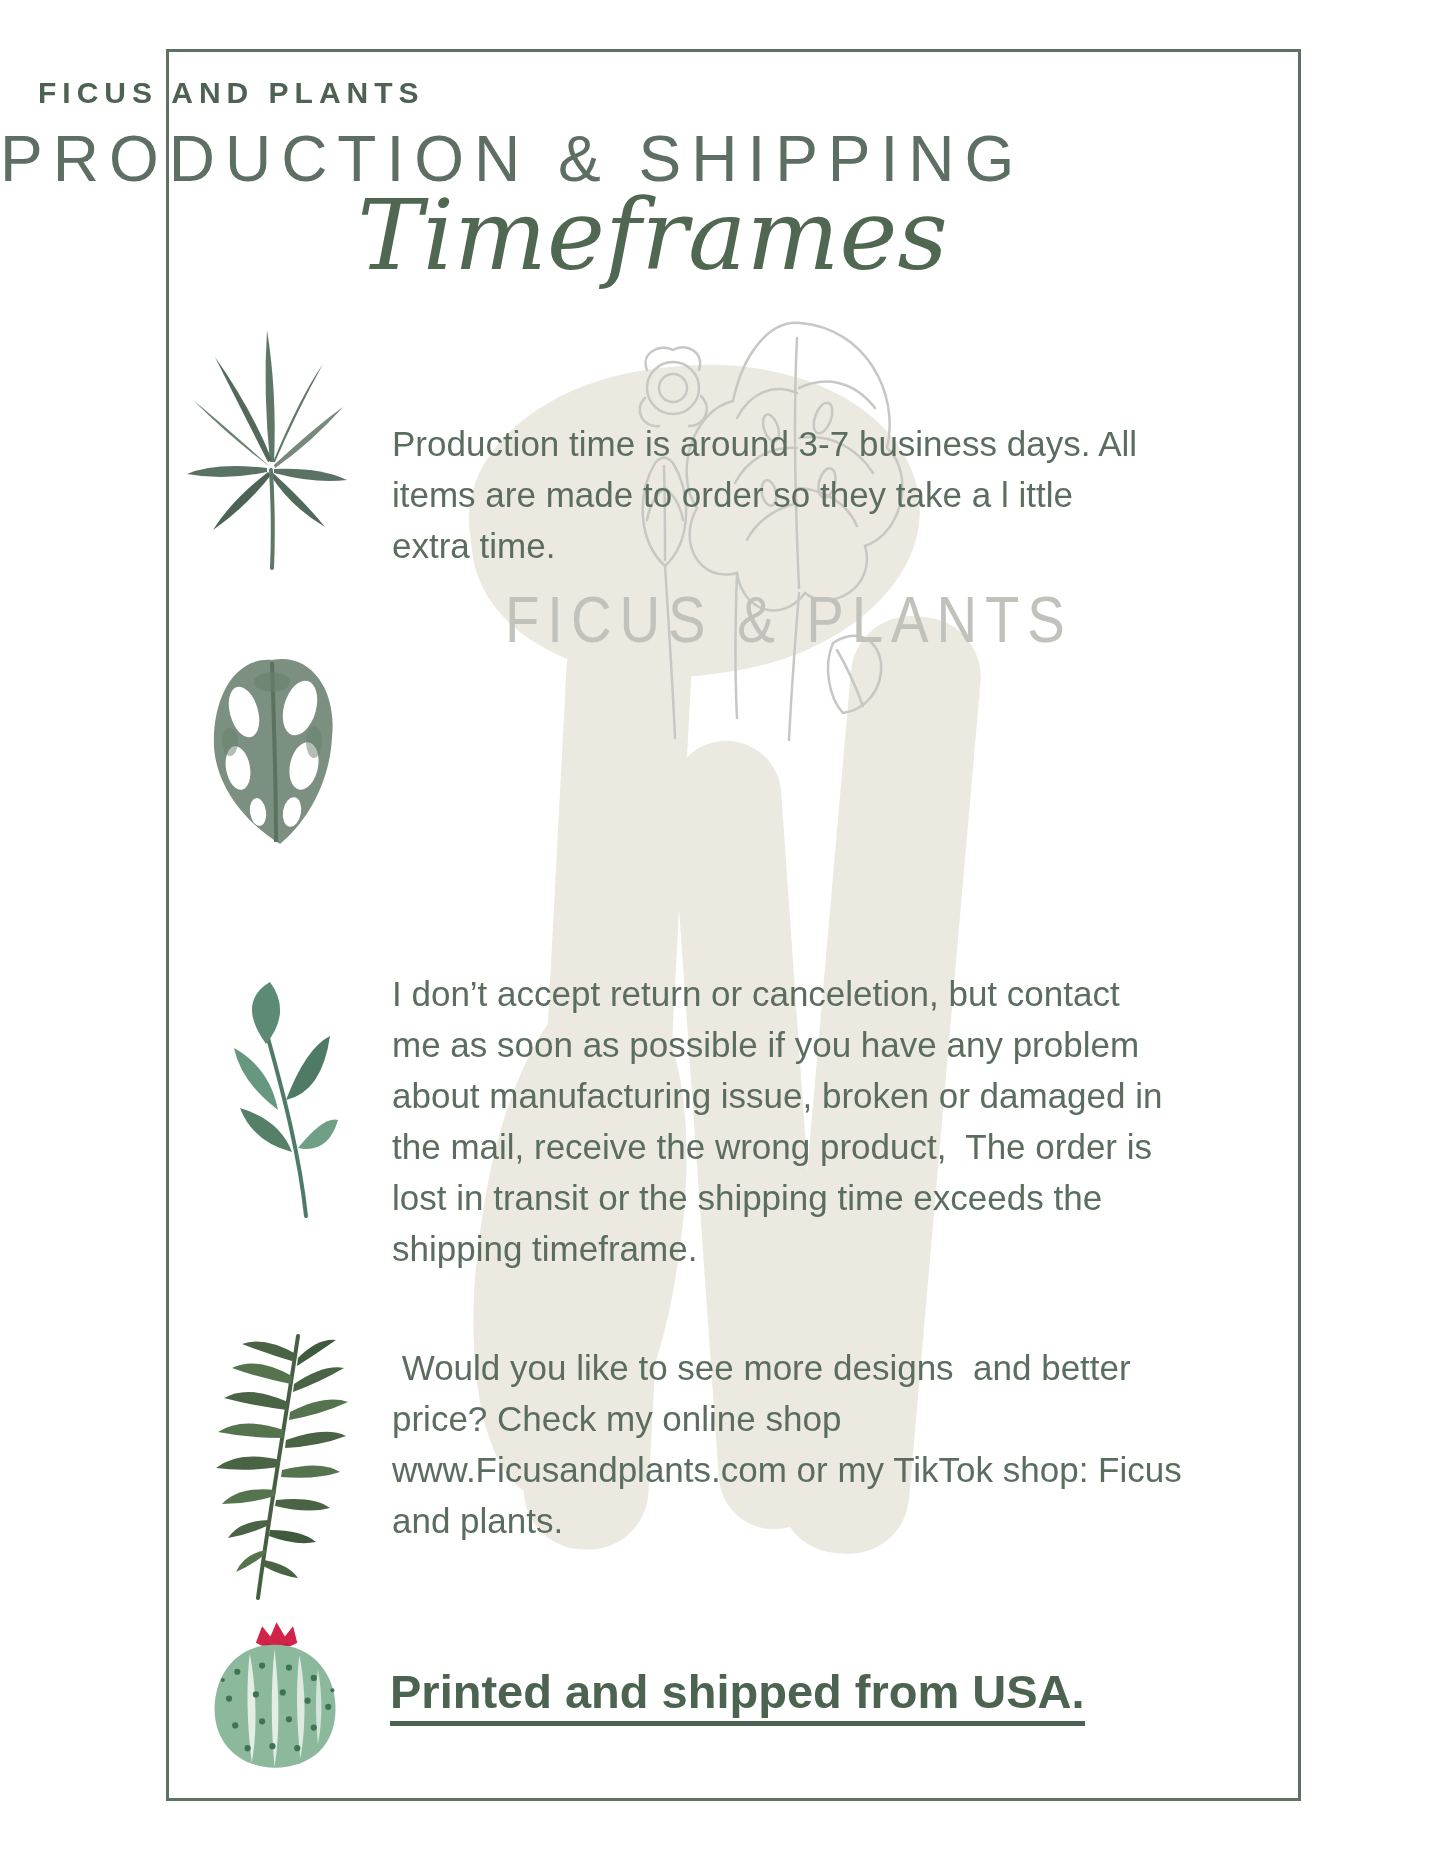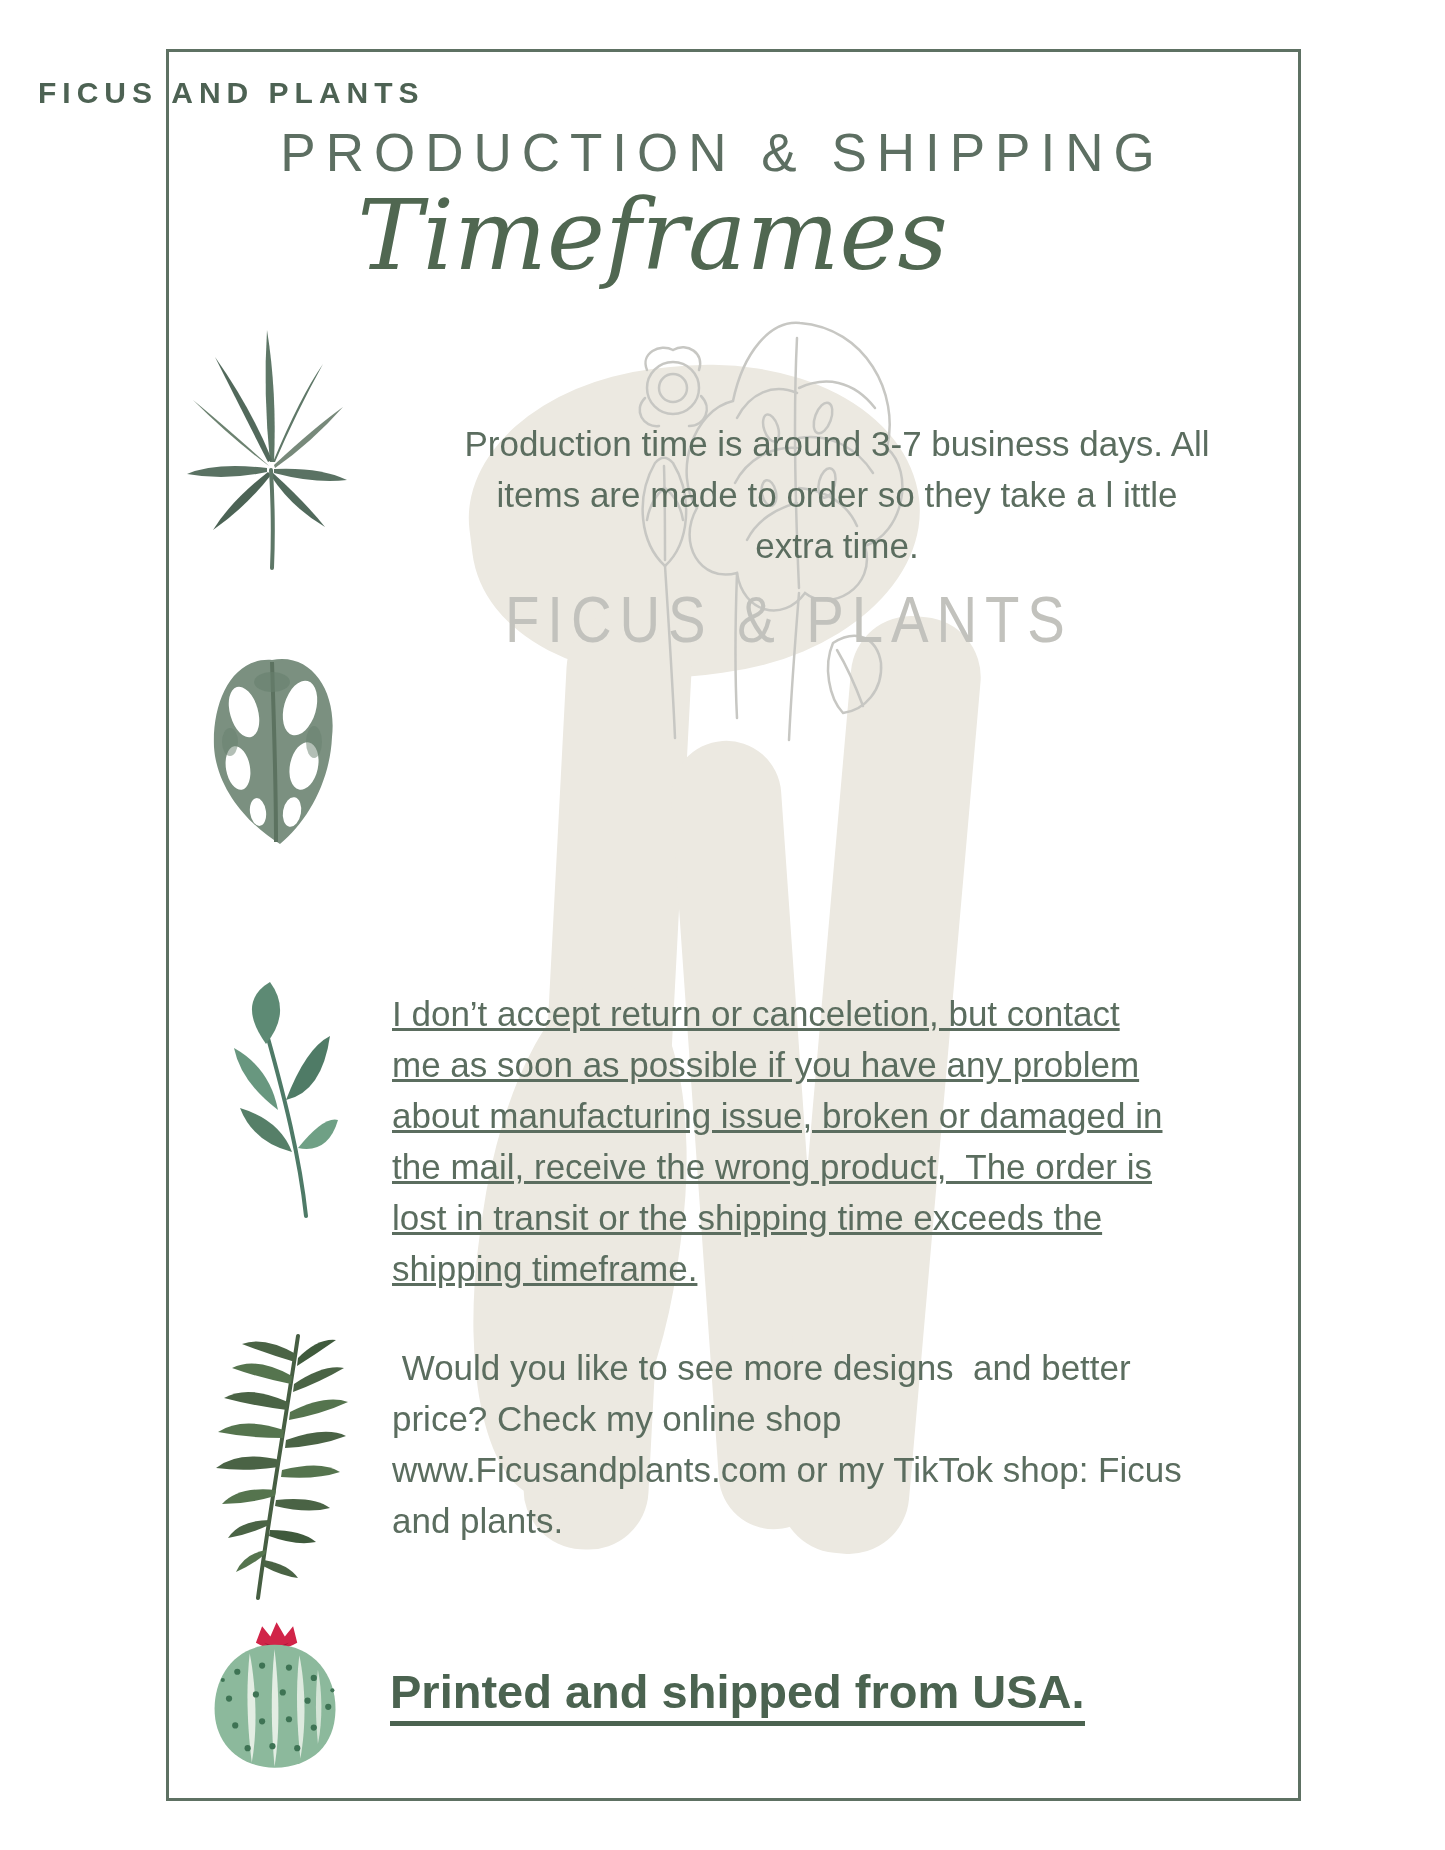--- a/index.html
+++ b/index.html
@@ -9,22 +9,22 @@
          border:3px solid #5e7163;background:transparent;}
   
   .wm-blob{position:absolute;background:#ece9e1;}
   .wm-text{position:absolute;left:505px;top:583px;font-size:64px;font-weight:400;
            color:#c2c2bd;letter-spacing:9px;transform:scaleX(0.88);transform-origin:left top;
            white-space:nowrap;}
   .wm-lineart{position:absolute;left:585px;top:298px;}
   
   .brand{position:absolute;left:4px;top:76px;width:100%;text-align:left;
          font-size:30px;font-weight:700;letter-spacing:6px;color:#4d6253;margin-left:34px;}
-  .title{position:absolute;left:0;top:122px;width:100%;text-align:center;
-         font-size:53px;font-weight:400;letter-spacing:10px;color:#5d6f62;}
+  .title{position:absolute;left:0;top:122px;width:100%;text-align:left;
+         font-size:64px;font-weight:400;letter-spacing:10px;color:#5d6f62;}
   .script{position:absolute;left:0;top:178px;width:100%;text-align:center;
           font-family:"DejaVu Serif",serif;font-style:italic;font-size:98px;
           color:#506751;transform:translateX(-70px);}
   
   .para{position:absolute;left:392px;width:890px;font-size:35px;line-height:51px;
         color:#5b6d5f;white-space:pre-wrap;}
   .footer-note{position:absolute;left:390px;top:1664px;font-size:47px;font-weight:700;
         color:#4b6350;border-bottom:5px solid #4b6350;padding-bottom:2px;letter-spacing:0px;}
   .icon{position:absolute;}
   svg{display:block;}
@@ -91,21 +91,21 @@
       <path d="M92,152 Q45,110 18,88 Q56,126 94,154 Z" fill="#6c8270"></path>
       <path d="M92,156 Q40,150 12,162 Q50,169 92,160 Z" fill="#5a7263"></path>
       <path d="M93,160 Q55,190 38,218 Q71,195 96,163 Z" fill="#4c6355"></path>
       <path d="M98,150 Q125,85 148,52 Q121,101 100,150 Z" fill="#5f7868"></path>
       <path d="M99,153 Q140,115 168,95 Q136,131 100,156 Z" fill="#77897a"></path>
       <path d="M99,157 Q145,155 172,168 Q141,172 99,161 Z" fill="#5a7263"></path>
       <path d="M98,161 Q130,190 150,215 Q116,195 96,164 Z" fill="#516a5c"></path>
       <path d="M96,158 Q99,210 97,256" fill="none" stroke="#5e7767" stroke-width="4" stroke-linecap="round"></path>
     </svg>
   </div>
-  <div class="para" style="top:418px;text-align:center;">Production time is around 3-7 business days. All
+  <div class="para" style="top:418px;">Production time is around 3-7 business days. All
 items are made to order so they take a l ittle
 extra time.</div>
 
   <div class="icon" style="left:202px;top:652px;">
     <svg width="140" height="200" viewBox="0 0 140 200">
       <path d="M70,8 C110,0 135,40 130,85 C128,130 105,170 78,192 C50,175 15,140 12,95 C10,50 30,5 70,8 Z" fill="#7b9080"></path>
       <path d="M70,10 C72,70 74,130 74,190" stroke="#5c7260" stroke-width="4" fill="none"></path>
       <ellipse cx="42" cy="60" rx="14" ry="26" transform="rotate(-16 42 60)" fill="#ffffff"></ellipse>
       <ellipse cx="98" cy="56" rx="16" ry="28" transform="rotate(16 98 56)" fill="#ffffff"></ellipse>
       <ellipse cx="36" cy="116" rx="12" ry="22" transform="rotate(-10 36 116)" fill="#ffffff"></ellipse>
@@ -121,21 +121,21 @@
   <div class="icon" style="left:208px;top:980px;">
     <svg width="130" height="240" viewBox="0 0 130 240">
       <path d="M98,236 C92,180 78,120 52,30" fill="none" stroke="#4e7a67" stroke-width="4" stroke-linecap="round"></path>
       <path d="M58,64 Q28,22 62,2 Q84,32 58,64 Z" fill="#5d8a74"></path>
       <path d="M78,120 Q98,68 122,56 Q114,112 78,120 Z" fill="#4f7b66"></path>
       <path d="M70,130 Q33,102 26,68 Q62,88 70,130 Z" fill="#68977f"></path>
       <path d="M84,172 Q45,162 32,128 Q72,140 84,172 Z" fill="#567f68"></path>
       <path d="M90,168 Q116,136 130,140 Q120,174 90,168 Z" fill="#6fa085"></path>
     </svg>
   </div>
-  <div class="para" style="top:988px;text-decoration:underline;">I don’t accept return or canceletion, but contact
+  <div class="para" style="top:968px;">I don’t accept return or canceletion, but contact
 me as soon as possible if you have any problem
 about manufacturing issue, broken or damaged in
 the mail, receive the wrong product,  The order is
 lost in transit or the shipping time exceeds the
 shipping timeframe.</div>
 
   <div class="icon" style="left:198px;top:1328px;">
     <svg width="150" height="280" viewBox="0 0 150 280">
       <path d="M100,8 C88,90 72,180 60,270" fill="none" stroke="#465e42" stroke-width="4" stroke-linecap="round"></path>
       <path d="M98,26 Q66,8 44,16 Q70,26 97,34 Z" fill="#4a6345"></path>

